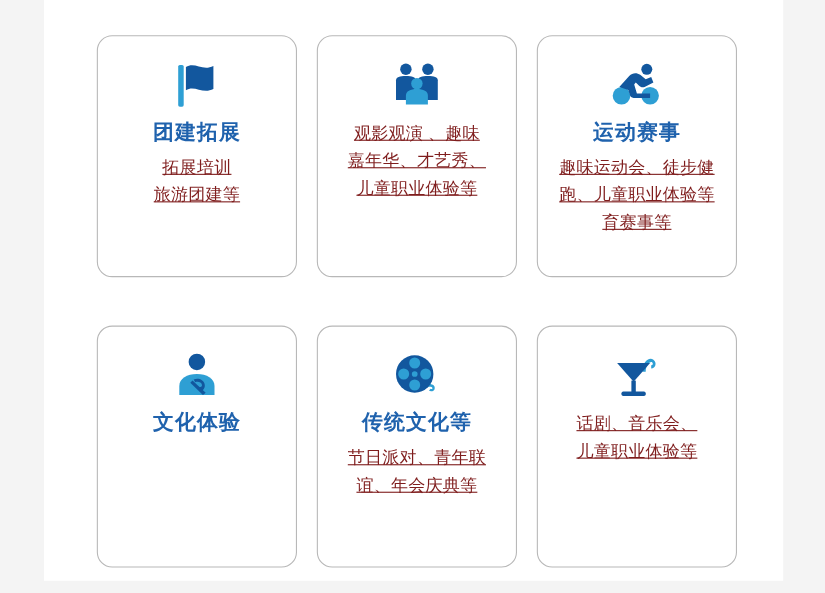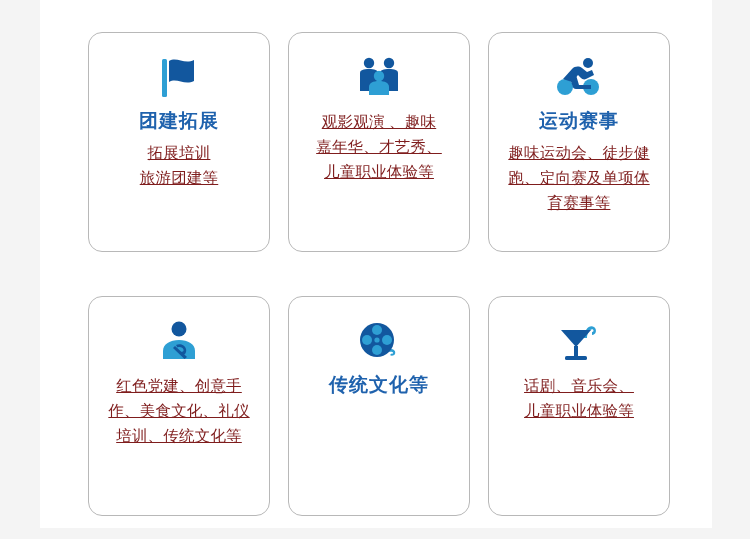--- a/index.html
+++ b/index.html
@@ -117,51 +117,51 @@
           <svg width="50" height="46" viewBox="0 0 50 46">
             <circle cx="11" cy="32" r="8" fill="#2e9fd4"></circle>
             <circle cx="37" cy="32" r="8" fill="#2e9fd4"></circle>
             <circle cx="34" cy="8" r="5" fill="#12579e"></circle>
             <path d="M9 24 L18 14 C21 11, 25 11, 28 13 L33 17 L38 15 L40 20 L32 24 C30 25, 28 24, 27 23 L24 20 L18 27 Z" fill="#12579e"></path>
             <path d="M22 20 L25 30 L37 30 L37 34 L22 34 C20 34, 19 33, 18.5 31 L16 23 Z" fill="#12579e"></path>
           </svg>
         </div>
         <div class="card-title">运动赛事</div>
         <div class="card-desc" style="white-space:pre-line">趣味运动会、徒步健
-跑、定向赛及单项体
+跑、儿童职业体验等
 育赛事等</div>
       </div>
 
       <div class="card">
         <div class="card-icon">
           <svg width="50" height="46" viewBox="0 0 50 46">
             <circle cx="25" cy="10" r="7.5" fill="#12579e"></circle>
             <path d="M9 32 C9 25, 16 21, 25 21 C34 21, 41 25, 41 32 L41 40 L9 40 Z" fill="#2e9fd4"></path>
             <path d="M22 26 C26 24, 31 26, 32 30 C33 34, 30 37, 27 36 L27 33 C29 33, 30 32, 29.5 30.5 C29 28.5, 26 27.5, 23.5 28.5 Z" fill="#12579e"></path>
             <path d="M21 27 L33 38 L30.5 40 L19 29 Z" fill="#12579e"></path>
           </svg>
         </div>
-        <div class="card-desc" style="white-space:pre-line">红色党建、创意手
-作、美食文化、礼仪
-培训、传统文化等</div>
+        <div class="card-title">文化体验</div>
       </div>
 
       <div class="card">
         <div class="card-icon">
           <svg width="50" height="46" viewBox="0 0 50 46">
             <path d="M36 30 C40 30, 42 32, 41 35 C40 37, 37 37, 36 36 L37.5 34.5 C38.5 35, 39.5 34.5, 39 33.5 C38.5 32.5, 36.5 32.5, 35 33 Z" fill="#2e9fd4"></path>
             <circle cx="23" cy="21" r="17" fill="#12579e"></circle>
             <circle cx="23" cy="11" r="5" fill="#2e9fd4"></circle>
             <circle cx="23" cy="31" r="5" fill="#2e9fd4"></circle>
             <circle cx="13" cy="21" r="5" fill="#2e9fd4"></circle>
             <circle cx="33" cy="21" r="5" fill="#2e9fd4"></circle>
             <circle cx="23" cy="21" r="2.6" fill="#2e9fd4"></circle>
           </svg>
         </div>
         <div class="card-title">传统文化等</div>
+        <div class="card-desc" style="white-space:pre-line">节日派对、青年联
+谊、年会庆典等</div>
       </div>
 
       <div class="card">
         <div class="card-icon">
           <svg width="50" height="46" viewBox="0 0 50 46">
             <path d="M30 19 C30 10, 36 5, 40 8 C43.5 10.5, 42 16, 38 16 L38 13 C39.5 13, 40 11.5, 39 10.5 C37 9, 33 13, 33 19 Z" fill="#2e9fd4"></path>
             <path d="M7 11 L37 11 L22 28 Z" fill="#12579e"></path>
             <rect x="20" y="27" width="4" height="11" fill="#12579e"></rect>
             <rect x="11" y="37" width="22" height="4" rx="1.6" fill="#12579e"></rect>
           </svg>

